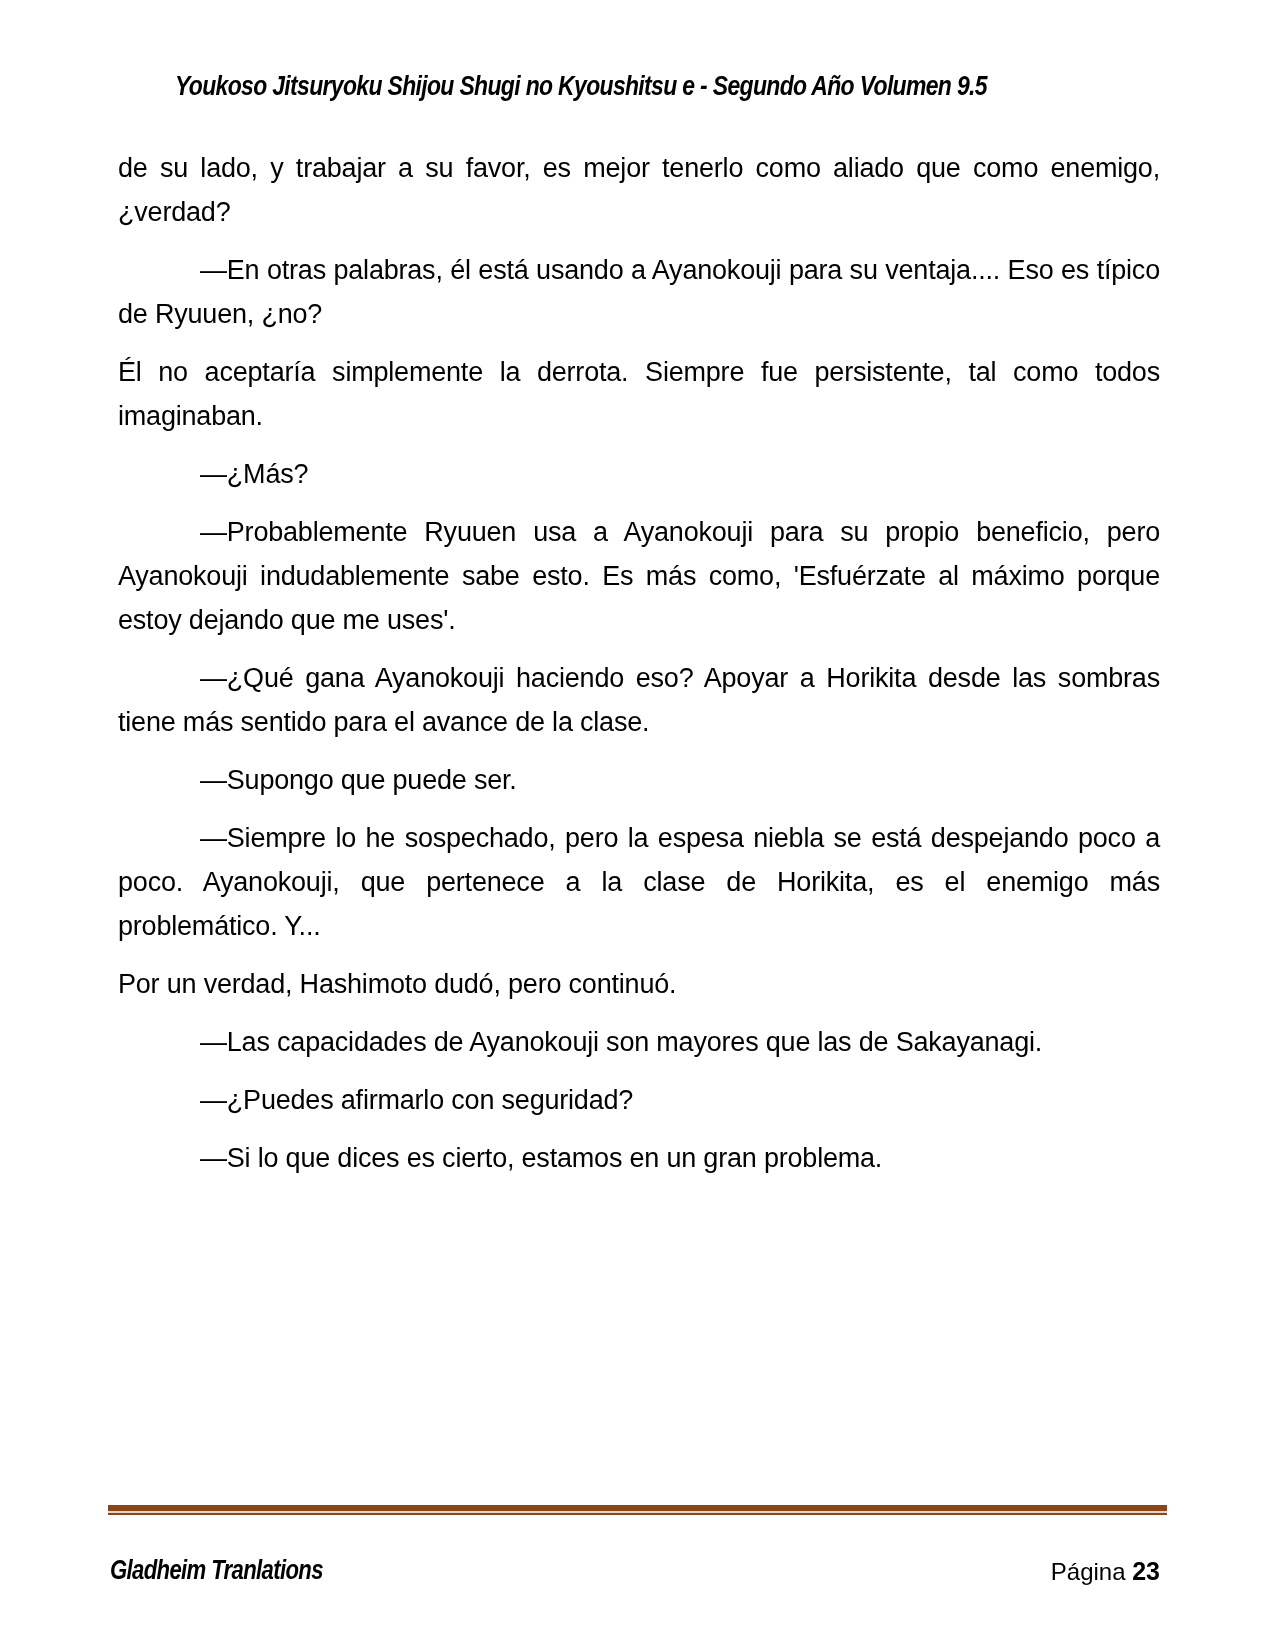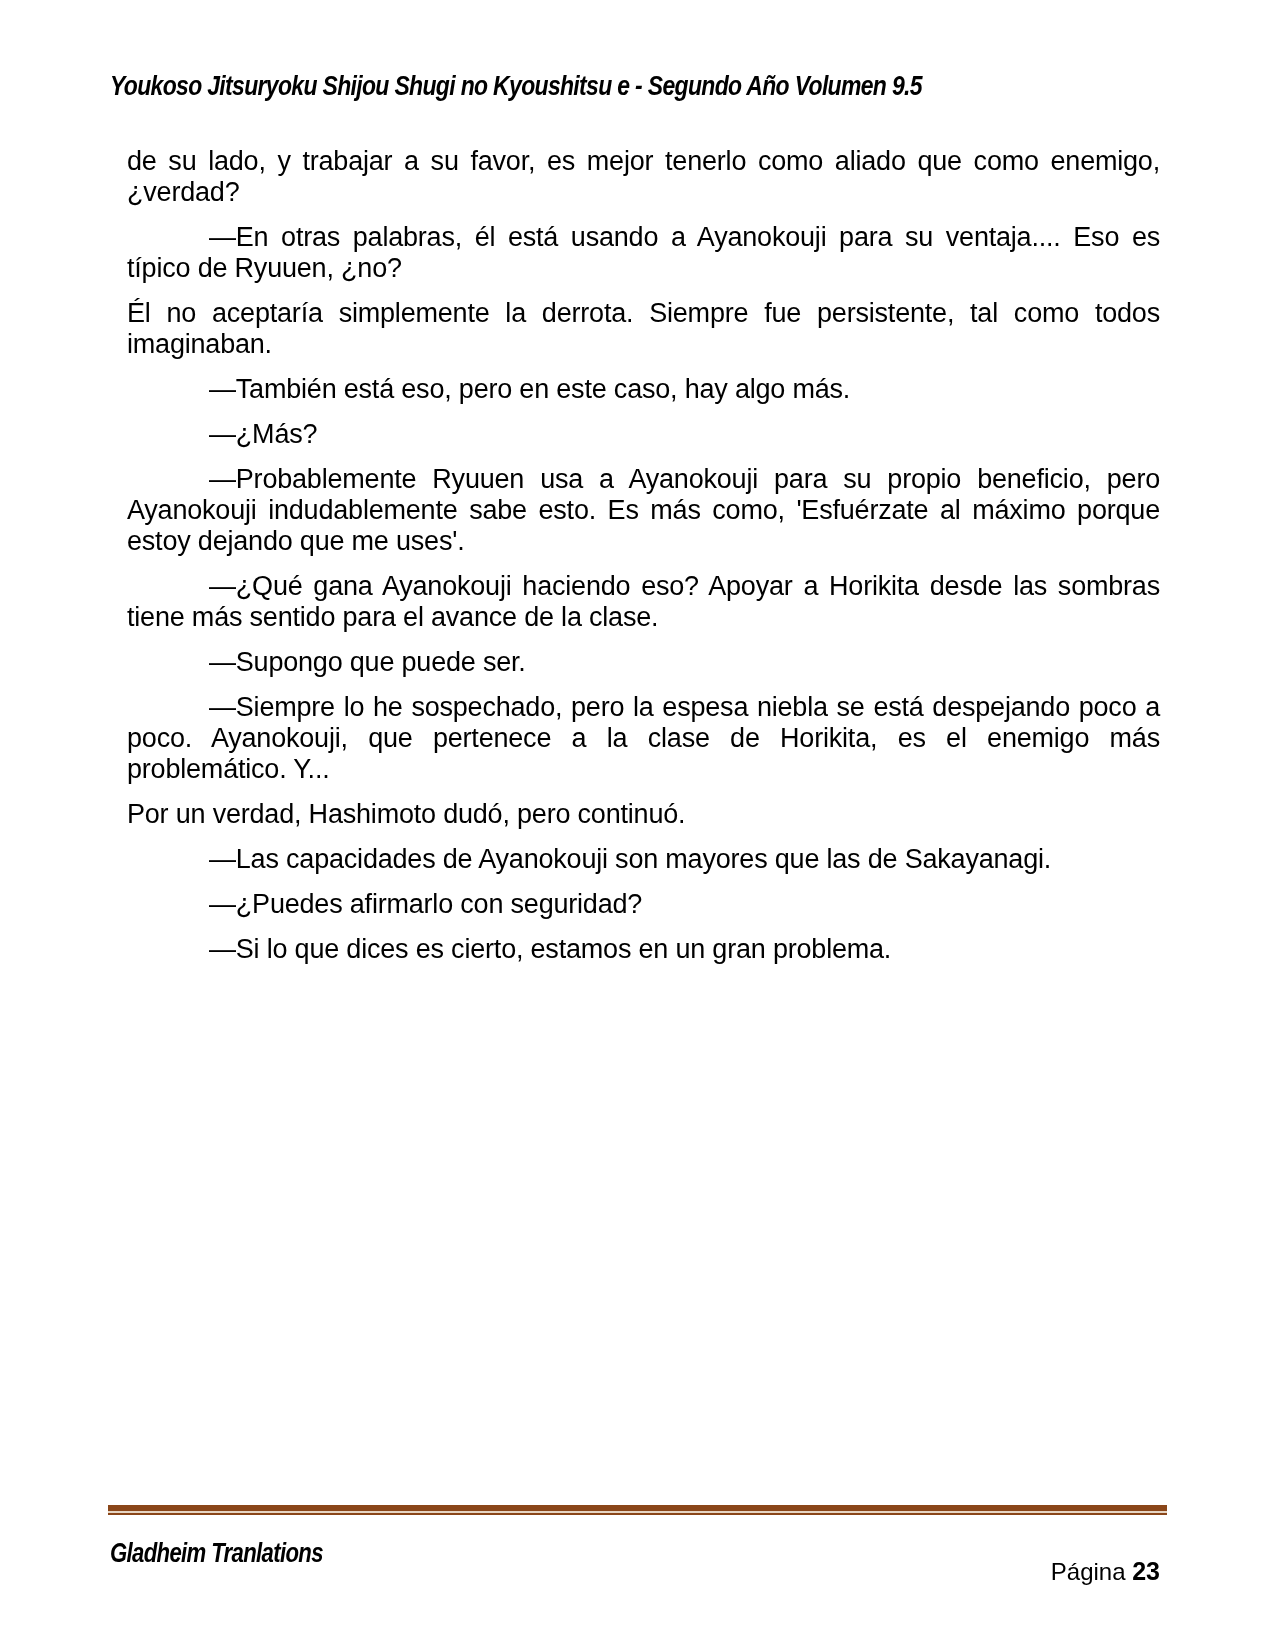--- a/index.html
+++ b/index.html
@@ -7,52 +7,52 @@
     width: 1275px; height: 1650px;
     background: #ffffff;
     font-family: "Liberation Sans", sans-serif;
     color: #000000;
     position: relative;
     overflow: hidden;
   }
   .page { position: absolute; inset: 0; }
 
   
-  .header { position: absolute; top: 70px; left: 110px; width: 1055px; }
+  .header { position: absolute; top: 70px; left: 110px; width: 1055px; text-align: right; }
   .header-title {
     display: inline-block;
     font-weight: bold;
     font-style: italic;
     font-size: 28px;
     letter-spacing: -0.8px;
     white-space: nowrap;
     transform: scaleX(0.82);
     transform-origin: left center;
   }
 
   
   .body-text { position: absolute; top: 146px; left: 110px; width: 1050px; }
   .para {
-    margin: 0 0 14px 17px;
+    margin: 0 0 14px 8px;
     font-size: 27px;
-    line-height: 31px;
+    line-height: 44px;
     text-align: justify;
     letter-spacing: -0.2px;
   }
   .para.indent { text-indent: 82px; }
 
   
   .footer-rule { position: absolute; top: 1505px; left: 108px; width: 1059px; }
   .footer-rule .bar-thick { height: 6px; background: #8a4619; }
   .footer-rule .bar-gap   { height: 2px; background: #e7d6c4; }
   .footer-rule .bar-thin  { height: 2px; background: #8a4619; }
 
   .footer-row {
     position: absolute; top: 1521px; left: 110px; width: 1050px;
-    display: flex; justify-content: space-between; align-items: center;
+    display: flex; justify-content: space-between; align-items: flex-end;
   }
   .footer-brand {
     display: inline-block;
     font-weight: bold;
     font-style: italic;
     font-size: 27px;
     letter-spacing: -0.8px;
     white-space: nowrap;
     transform: scaleX(0.82);
     transform-origin: left center;
@@ -66,21 +66,20 @@
 <div class="page">
 
   <div class="header">
     <span class="header-title">Youkoso Jitsuryoku Shijou Shugi no Kyoushitsu e - Segundo Año Volumen 9.5</span>
   </div>
 
   <div class="body-text">
       <p class="para">de su lado, y trabajar a su favor, es mejor tenerlo como aliado que como enemigo, ¿verdad?</p>
       <p class="para indent">—En otras palabras, él está usando a Ayanokouji para su ventaja.... Eso es típico de Ryuuen, ¿no?</p>
       <p class="para">Él no aceptaría simplemente la derrota. Siempre fue persistente, tal como todos imaginaban.</p>
-      <p class="para indent">—También está eso, pero en este caso, hay algo más.</p>
       <p class="para indent">—¿Más?</p>
       <p class="para indent">—Probablemente Ryuuen usa a Ayanokouji para su propio beneficio, pero Ayanokouji indudablemente sabe esto. Es más como, 'Esfuérzate al máximo porque estoy dejando que me uses'.</p>
       <p class="para indent">—¿Qué gana Ayanokouji haciendo eso? Apoyar a Horikita desde las sombras tiene más sentido para el avance de la clase.</p>
       <p class="para indent">—Supongo que puede ser.</p>
       <p class="para indent">—Siempre lo he sospechado, pero la espesa niebla se está despejando poco a poco. Ayanokouji, que pertenece a la clase de Horikita, es el enemigo más problemático. Y...</p>
       <p class="para">Por un verdad, Hashimoto dudó, pero continuó.</p>
       <p class="para indent">—Las capacidades de Ayanokouji son mayores que las de Sakayanagi.</p>
       <p class="para indent">—¿Puedes afirmarlo con seguridad?</p>
       <p class="para indent">—Si lo que dices es cierto, estamos en un gran problema.</p>
     </div>

